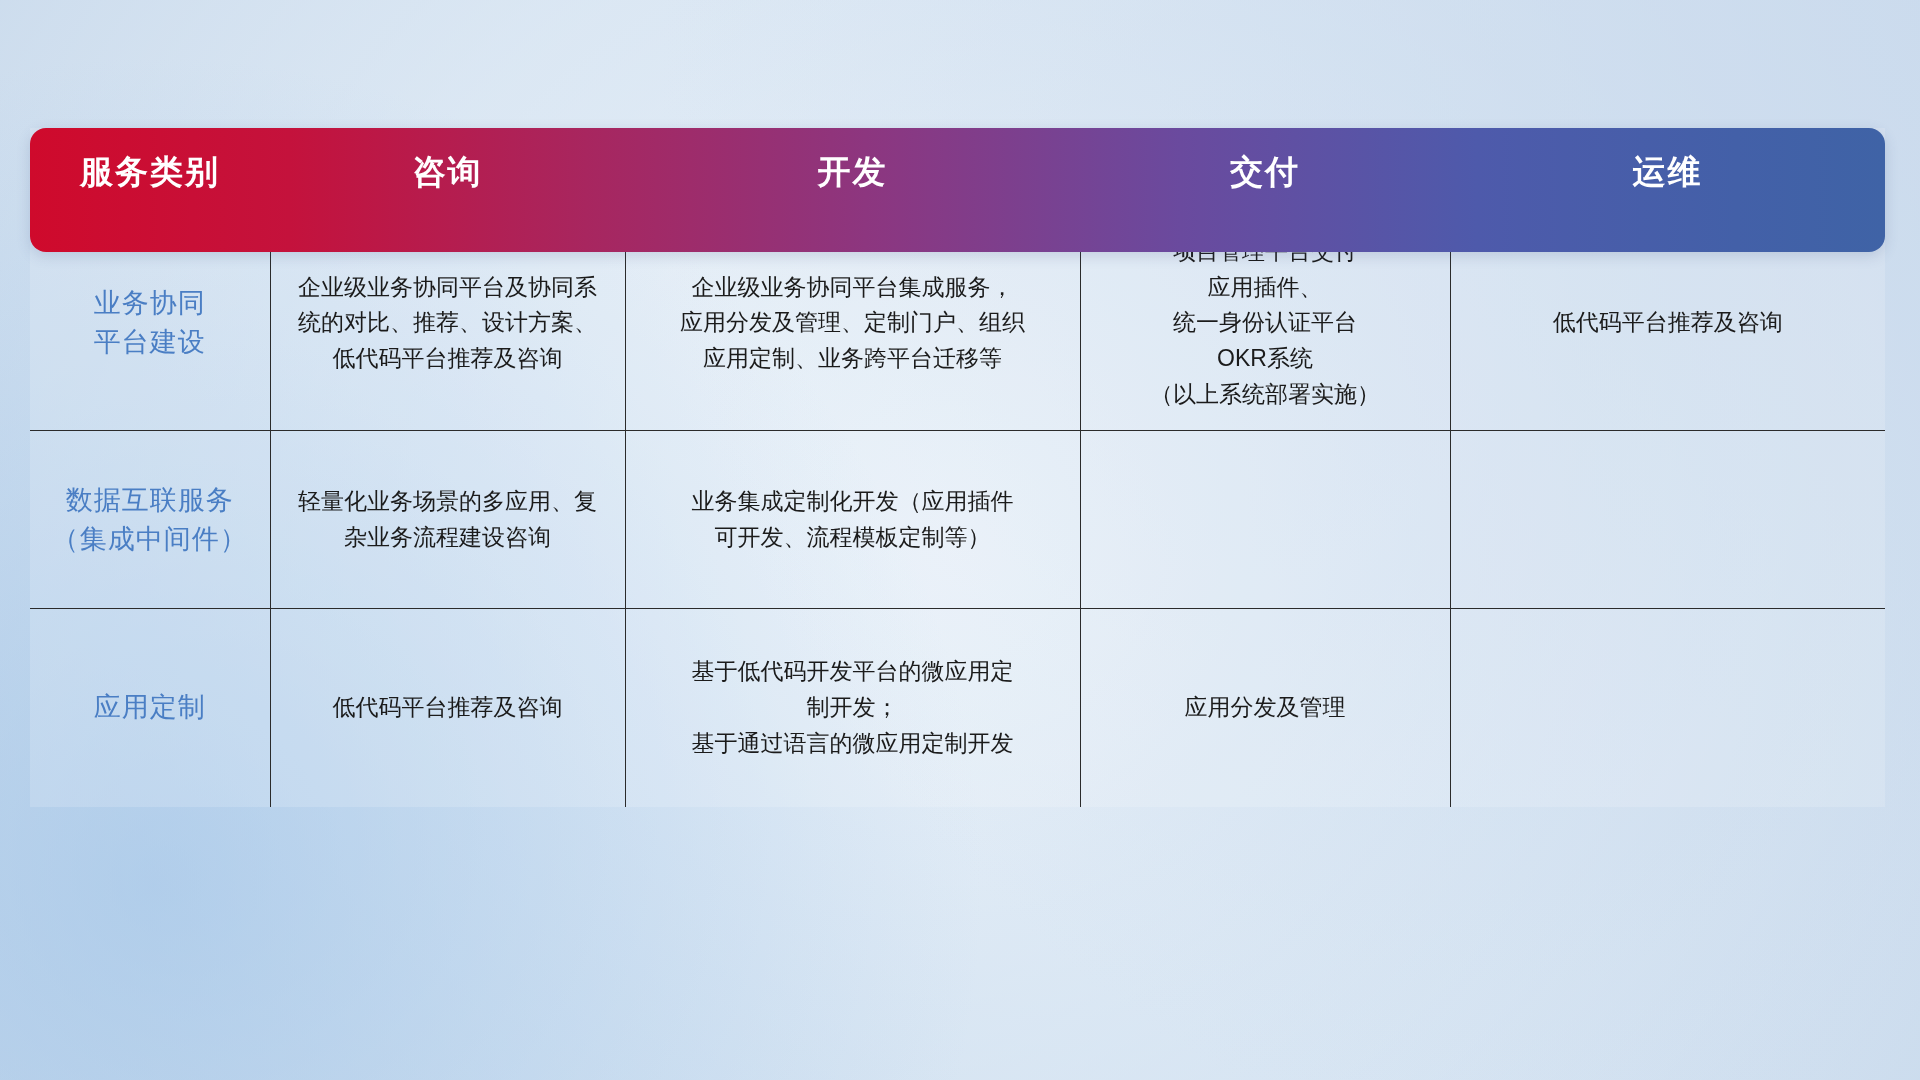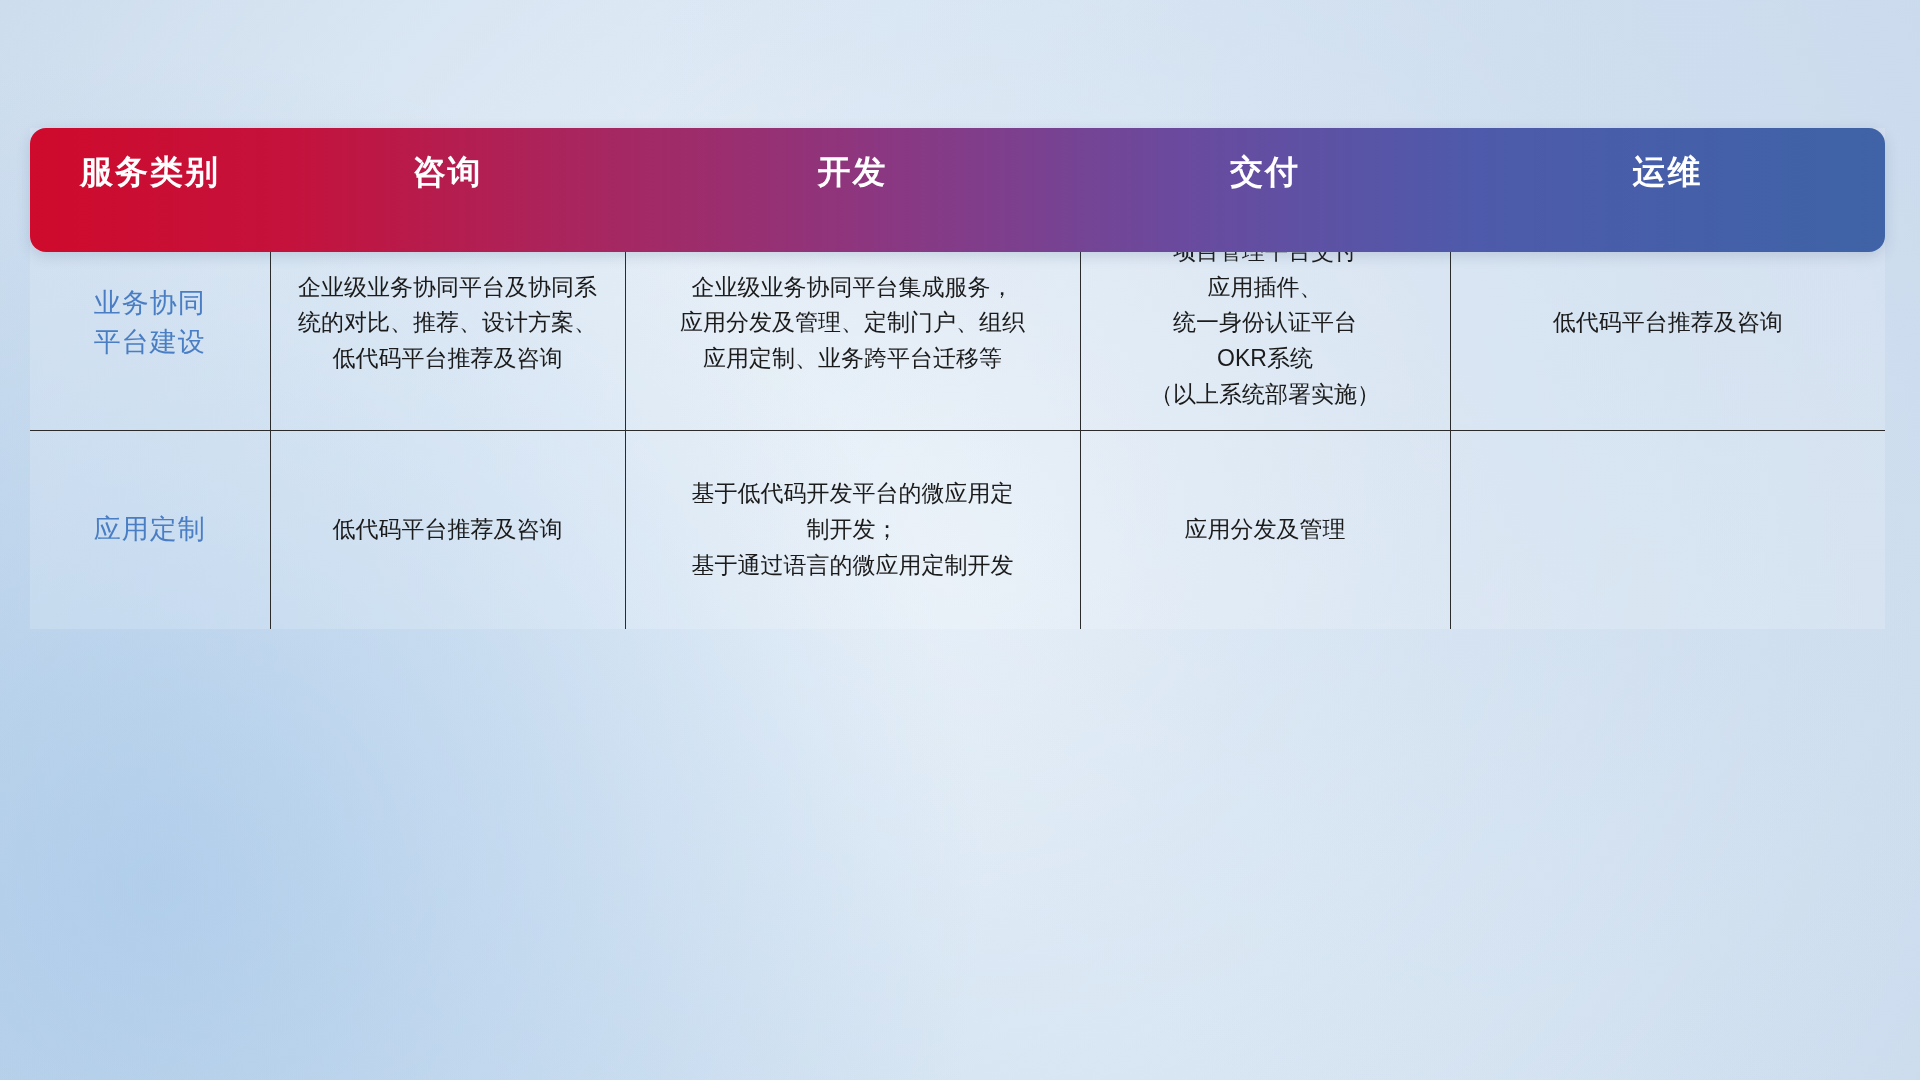--- a/index.html
+++ b/index.html
@@ -156,20 +156,36 @@
             <span class="cell-line">应用插件、</span>
             <span class="cell-line">统一身份认证平台</span>
             <span class="cell-line">OKR系统</span>
             <span class="cell-line">（以上系统部署实施）</span>
           </td>
           <td>
             <span class="cell-line">低代码平台推荐及咨询</span>
           </td>
         </tr>
 
+        <tr class="r2">
+          <td class="rowhead">
+            <span class="cell-line">数据互联服务</span>
+            <span class="cell-line">（集成中间件）</span>
+          </td>
+          <td>
+            <span class="cell-line">轻量化业务场景的多应用、复</span>
+            <span class="cell-line">杂业务流程建设咨询</span>
+          </td>
+          <td>
+            <span class="cell-line">业务集成定制化开发（应用插件</span>
+            <span class="cell-line">可开发、流程模板定制等）</span>
+          </td>
+          <td></td>
+          <td></td>
+        </tr>
 
         <tr class="r3">
           <td class="rowhead">
             <span class="cell-line">应用定制</span>
           </td>
           <td>
             <span class="cell-line">低代码平台推荐及咨询</span>
           </td>
           <td>
             <span class="cell-line">基于低代码开发平台的微应用定</span>

